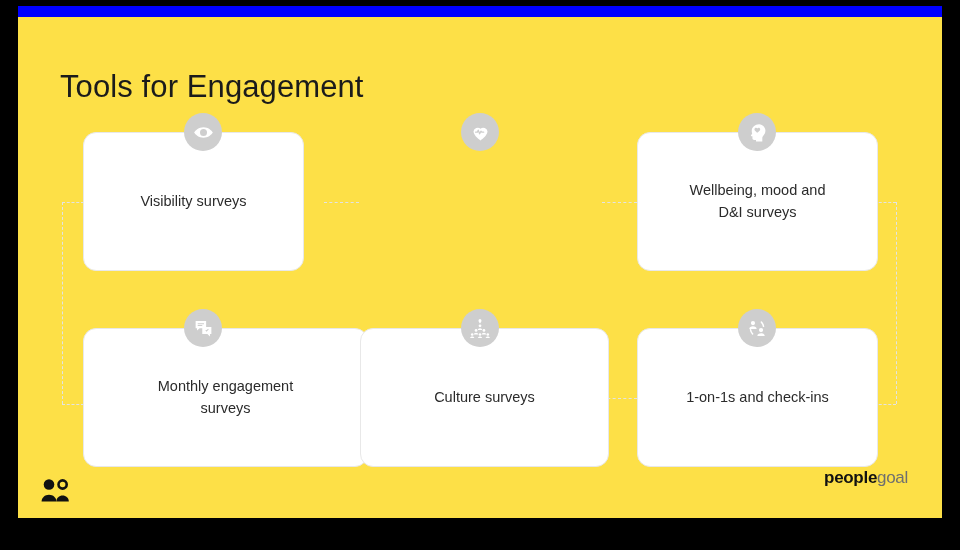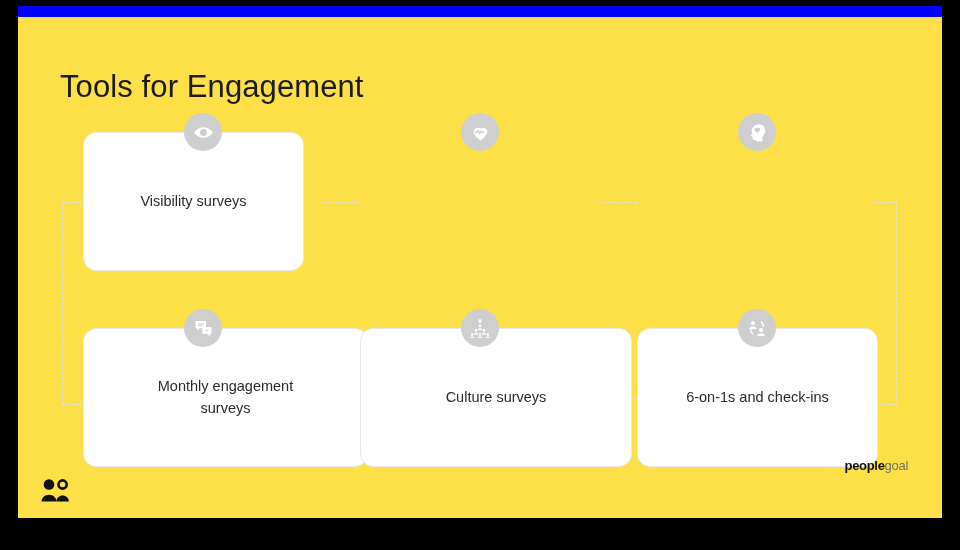--- a/index.html
+++ b/index.html
@@ -101,22 +101,22 @@
     position: absolute;
     left: 22px;
     top: 472px;
     width: 30px;
     height: 26px;
   }
 
   #footer-logo {
     position: absolute;
     right: 34px;
-    top: 452px;
-    font-size: 13px;
+    top: 462px;
+    font-size: 17px;
     letter-spacing: -0.3px;
     white-space: nowrap;
     text-align: right;
   }
   #footer-logo .logo-people {
     font-weight: 700;
     color: #111111;
   }
   #footer-logo .logo-goal {
     font-weight: 400;
@@ -159,41 +159,45 @@
     </svg>
   </div>
 
   <div class="icon-badge" style="left:443px; top:107px;">
     <svg width="21" height="21" viewBox="0 0 24 24">
       <path fill="#ffffff" d="M12 21s-8-5.2-8-10.4A4.9 4.9 0 0112 7.7a4.9 4.9 0 018 2.9C20 15.8 12 21 12 21z"></path>
       <path fill="none" stroke="#cecece" stroke-width="1.5" stroke-linecap="round" stroke-linejoin="round" d="M6.4 11.6h2l1-2.3 1.6 4.2 1.5-3 1 1.1h2.1"></path>
     </svg>
   </div>
 
+  <div class="card" style="left:619px; top:126px; width:241px; height:139px;">
+    <span class="card-label">Wellbeing, mood and
+D&amp;I surveys</span>
+  </div>
   <div class="icon-badge" style="left:720px; top:107px;">
     <svg width="21" height="21" viewBox="0 0 24 24">
       <path fill="#ffffff" d="M13.8 2.6C9.2 2.6 5.4 6 5.4 10.2c0 1.9.6 3 .6 3L4.6 15c-.4.5-.1 1.1.5 1.2l1.1.2v2.1c0 1.1.9 2 2 2h2.1v1.9h7.2v-4.1c0-1.3.8-2.2 1.6-3.1a7.6 7.6 0 002-5.1c0-4-3.6-7.5-7.3-7.5z"></path>
       <path fill="#cecece" d="M13.3 6.6c-.7 0-1.2.4-1.5.9-.3-.5-.8-.9-1.5-.9-1 0-1.8.8-1.8 1.8 0 2 3.3 3.9 3.3 3.9s3.3-1.9 3.3-3.9c0-1-.8-1.8-1.8-1.8z"></path>
     </svg>
   </div>
 
   <div class="card" style="left:65px; top:322px; width:285px; height:139px;">
     <span class="card-label">Monthly engagement
 surveys</span>
   </div>
   <div class="icon-badge" style="left:166px; top:303px;">
     <svg width="21" height="21" viewBox="0 0 24 24">
       <path fill="#ffffff" d="M3 3.5h12v8.2H7.6L4.6 14.4v-2.7H3z"></path>
       <path fill="#cecece" d="M5.4 5.9h7.2v1.1H5.4zM5.4 8.1h5.2v1.1H5.4z"></path>
       <path fill="#ffffff" d="M10.6 10.2H21v8.1h-1.6v2.7l-3-2.7h-5.8z"></path>
       <path fill="#cecece" d="M14.2 14.4l1.2 1.2 2.6-2.6-.8-.8-1.8 1.8-.5-.5z"></path>
     </svg>
   </div>
 
-  <div class="card" style="left:342px; top:322px; width:272px; height:139px;">
+  <div class="card" style="left:342px; top:322px; width:249px; height:139px;">
     <span class="card-label">Culture surveys</span>
   </div>
   <div class="icon-badge" style="left:443px; top:303px;">
     <svg width="22" height="22" viewBox="0 0 24 24" fill="#ffffff">
       <path d="M12 2.2c-.9 0-1.6.9-1.6 1.9 0 1.5 1.6 2.9 1.6 2.9s1.6-1.4 1.6-2.9c0-1-.7-1.9-1.6-1.9z"></path>
       <circle cx="12" cy="9.6" r="1.5"></circle>
       <path d="M9.6 14.1c0-1.1 1.1-1.9 2.4-1.9s2.4.8 2.4 1.9z"></path>
       <circle cx="7.7" cy="14.6" r="1.5"></circle>
       <path d="M5.3 19.1c0-1.1 1.1-1.9 2.4-1.9s2.4.8 2.4 1.9z"></path>
       <circle cx="16.3" cy="14.6" r="1.5"></circle>
@@ -201,21 +205,21 @@
       <circle cx="3.5" cy="19" r="1.4"></circle>
       <path d="M1.2 23c0-1 1-1.7 2.3-1.7s2.3.7 2.3 1.7z"></path>
       <circle cx="12" cy="19" r="1.4"></circle>
       <path d="M9.7 23c0-1 1-1.7 2.3-1.7s2.3.7 2.3 1.7z"></path>
       <circle cx="20.5" cy="19" r="1.4"></circle>
       <path d="M18.2 23c0-1 1-1.7 2.3-1.7s2.3.7 2.3 1.7z"></path>
     </svg>
   </div>
 
   <div class="card" style="left:619px; top:322px; width:241px; height:139px;">
-    <span class="card-label">6-on-1s and check-ins</span>
+    <span class="card-label">1-on-1s and check-ins</span>
   </div>
   <div class="icon-badge" style="left:720px; top:303px;">
     <svg width="22" height="22" viewBox="0 0 24 24">
       <path fill="none" stroke="#ffffff" stroke-width="1.6" stroke-linecap="round" d="M16.8 5.6a8 8 0 012.3 4.6M7.2 18.4a8 8 0 01-2.3-4.6"></path>
       <circle cx="7.6" cy="6.6" r="2.3" fill="#ffffff"></circle>
       <path fill="#ffffff" d="M3.6 13.1c0-1.8 1.8-3 4-3s4 1.2 4 3z"></path>
       <circle cx="16.4" cy="14.2" r="2.3" fill="#ffffff"></circle>
       <path fill="#ffffff" d="M12.4 20.7c0-1.8 1.8-3 4-3s4 1.2 4 3z"></path>
     </svg>
   </div>

